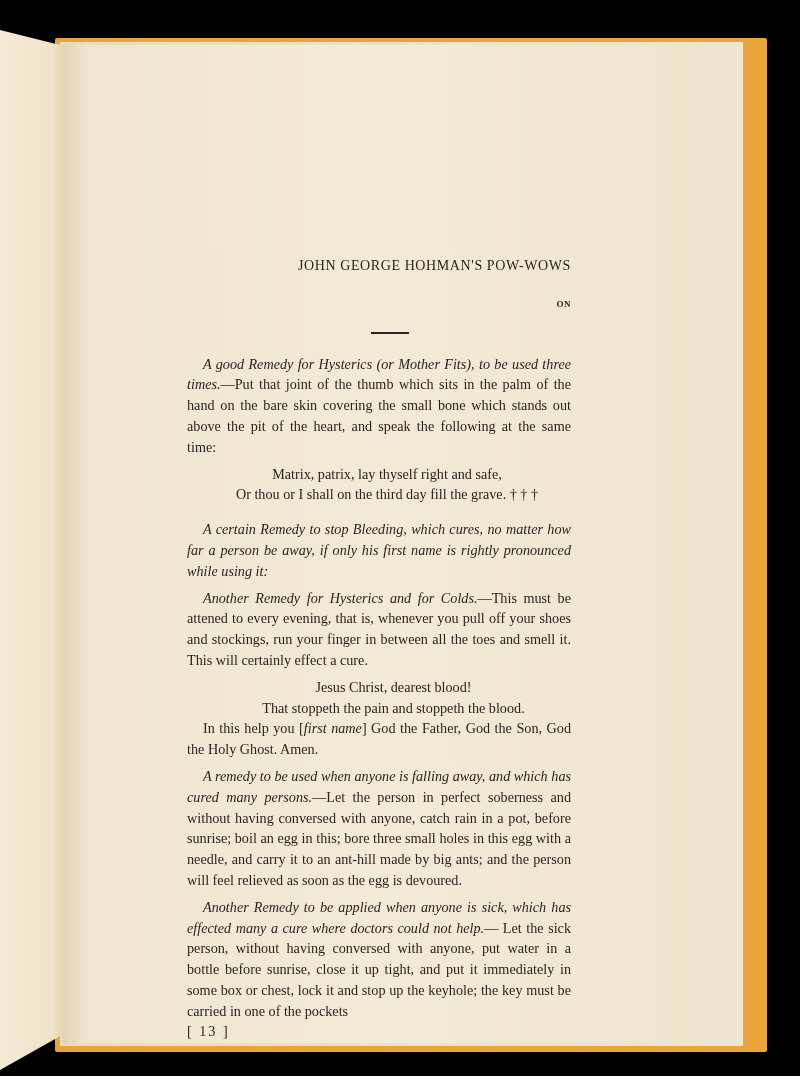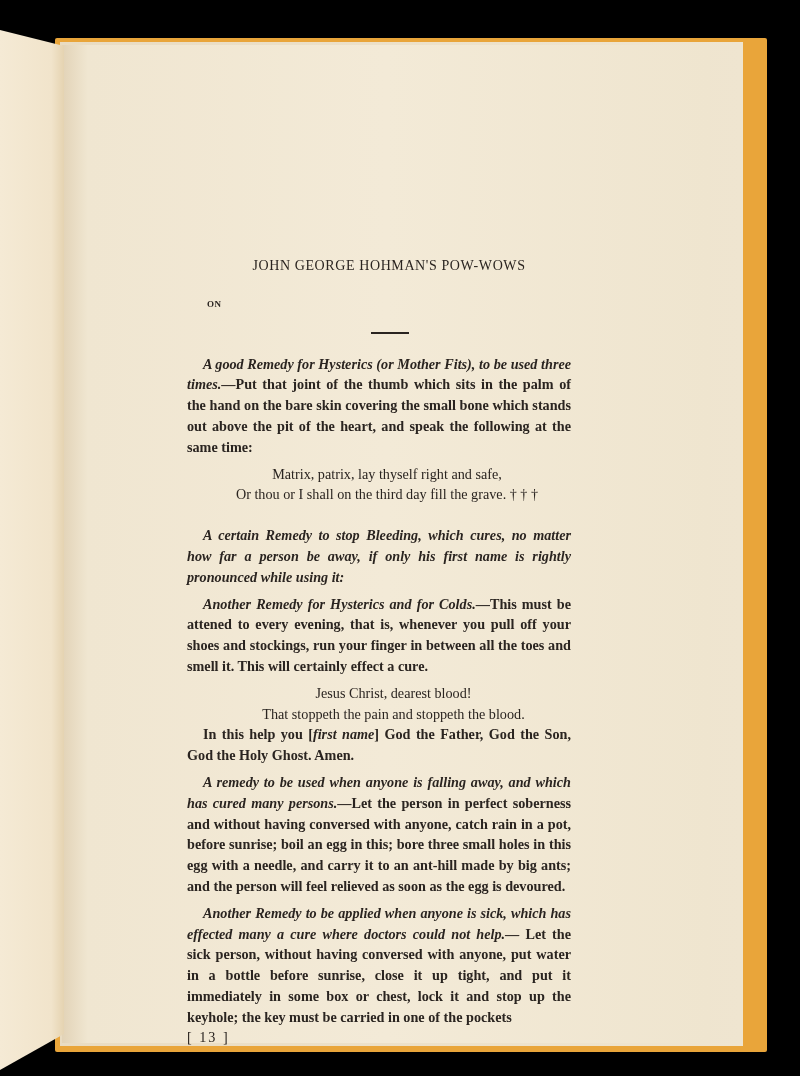--- a/index.html
+++ b/index.html
@@ -9,28 +9,28 @@
            background:#e9a53a; border-radius:2px; }
   .page-edges { position:absolute; left:60px; top:42px; width:683px; height:1004px;
                 background:linear-gradient(90deg,#e9dcc3 0%,#efe5d0 100%); }
   .right-page { position:absolute; left:62px; top:45px; width:648px; height:998px;
                 background:linear-gradient(90deg,#e2d3b7 0%,#f0e6d1 4%,#f3ead7 50%,#efe5cf 100%); }
   .left-page { position:absolute; left:0; top:30px; width:64px; height:1040px;
                background:linear-gradient(90deg,#f5ead5 0%,#f1e4cb 80%,#e5d3b1 100%);
                clip-path:polygon(0 0,100% 16px,100% 1004px,0 100%); }
   .text-block { position:absolute; left:187px; top:256px; width:384px; color:#2a2420;
                 font-size:14.2px; line-height:20.8px; }
-  .title1 { text-align:center; font-size:14px; letter-spacing:0.6px; margin:0 0 17px 20px; }
-  .title2 { text-align:left; font-size:9px; font-weight:bold; letter-spacing:0.5px; margin:8px 0 17px 20px; }
+  .title1 { text-align:right; font-size:14px; letter-spacing:0.6px; margin:0 0 17px 20px; }
+  .title2 { text-align:right; font-size:9px; font-weight:bold; letter-spacing:0.5px; margin:8px 0 17px 20px; }
   .title3 { text-align:center; font-size:14px; letter-spacing:0.6px; margin:0 0 16px 20px; }
   .rule { width:38px; height:2px; background:#2a2420; margin:0 auto 20px auto; position:relative; left:11px; }
-  p { margin:0 0 6px 0; text-align:justify; text-indent:16px;font-weight:bold; }
+  p { margin:0 0 6px 0; text-align:justify; text-indent:16px; }
   .verse { margin:0 0 0 16px; text-indent:0; text-align:center; }
   .verse.deep { margin-left:29px; }
-  .verse-last { margin-bottom:20px; }
+  .verse-last { margin-bottom:14px; }
   i { font-style:italic; }
   .pageno { text-align:left; margin-top:-1px; letter-spacing:2px; }
 </style>
 </head>
 <body>
 
 <div class="cover"></div>
 <div class="page-edges"></div>
 <div class="right-page"></div>
 <div class="left-page"></div>

